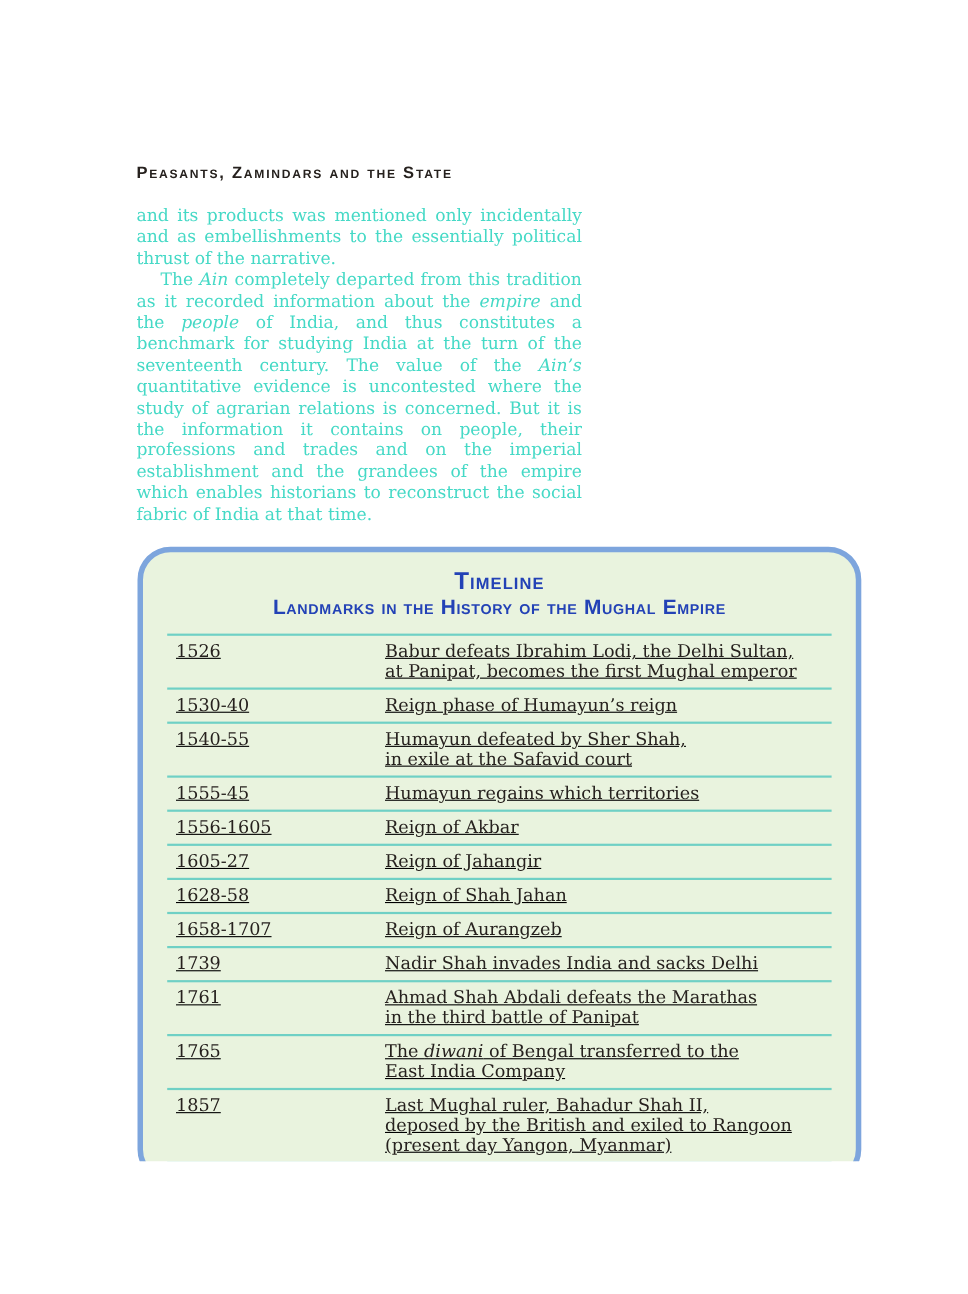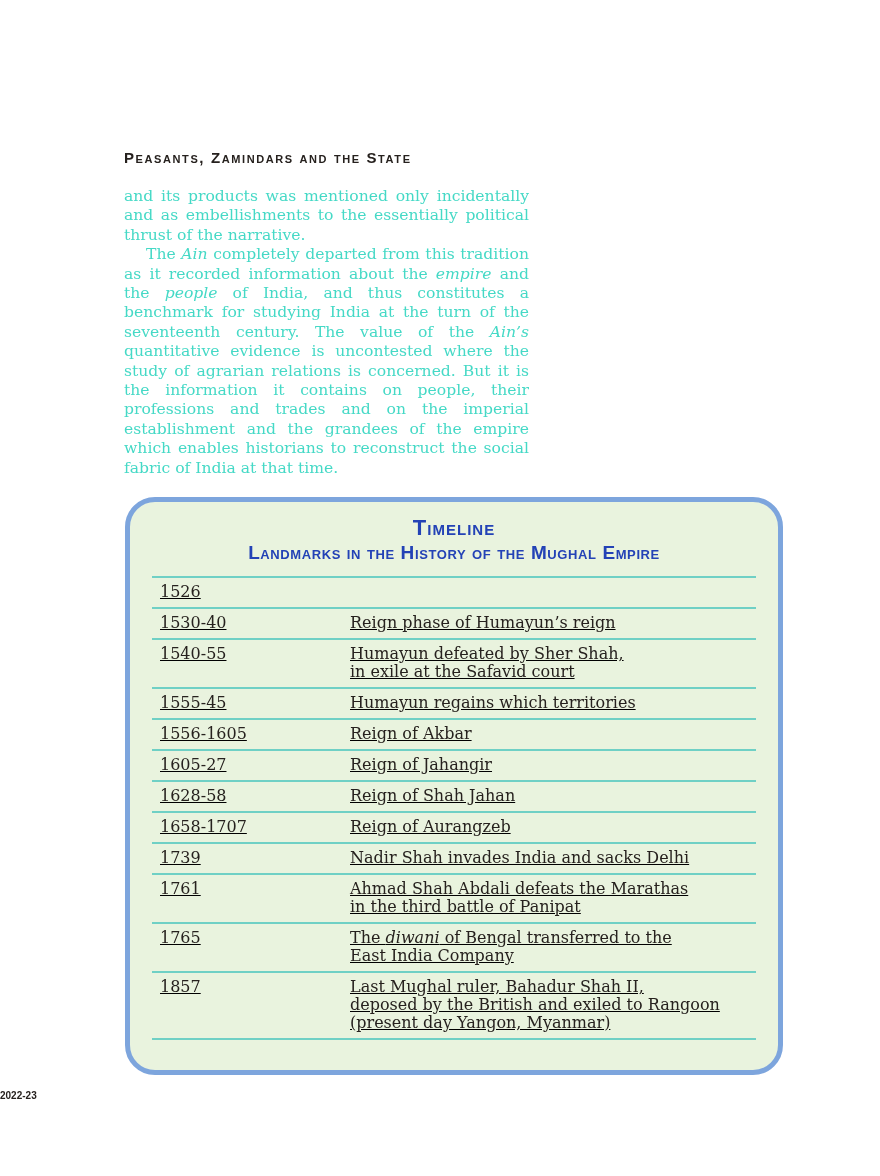--- a/index.html
+++ b/index.html
@@ -1,18 +1,18 @@
 <!DOCTYPE html>
 <html><head>
 <meta charset="utf-8">
 <style>
   html,body{margin:0;padding:0;background:#ffffff;}
   .page{
     position:relative;
-    width:880px;height:1176px;
+    width:880px;height:1056px;
     background:#ffffff;
     overflow:hidden;
     font-family:"Liberation Sans",sans-serif;
   }
   
   .running-header{
     position:absolute;left:124px;top:149px;
     font-family:"Liberation Sans",sans-serif;
     font-weight:bold;font-size:15px;letter-spacing:1.6px;
     font-variant:small-caps;
@@ -95,20 +95,21 @@
     <p class="para"><span>and its products was mentioned only incidentally and as embellishments to the essentially political thrust of the narrative.</span></p>
     <p class="para indent"><span>The </span><em>Ain</em><span> completely departed from this tradition as it recorded information about the </span><em>empire</em><span> and the </span><em>people</em><span> of India, and thus constitutes a benchmark for studying India at the turn of the seventeenth century. The value of the </span><em>Ain’s</em><span> quantitative evidence is uncontested where the study of agrarian relations is concerned. But it is the information it contains on people, their professions and trades and on the imperial establishment and the grandees of the empire which enables historians to reconstruct the social fabric of India at that time.</span></p>
   </div>
 
   <div class="timeline-box">
     <div class="tl-title">Timeline</div>
     <div class="tl-subtitle">Landmarks in the History of the Mughal Empire</div>
     <div class="tl-table">
         <div class="tl-row">
           <div class="tl-year">1526</div>
+          <div class="tl-event"><span>Babur defeats Ibrahim Lodi, the Delhi Sultan,</span><br><span>at Panipat, becomes the first Mughal emperor</span></div>
         </div>
         <div class="tl-row">
           <div class="tl-year">1530-40</div>
           <div class="tl-event"><span>Reign phase of Humayun’s reign</span></div>
         </div>
         <div class="tl-row">
           <div class="tl-year">1540-55</div>
           <div class="tl-event"><span>Humayun defeated by Sher Shah,</span><br><span>in exile at the Safavid court</span></div>
         </div>
         <div class="tl-row">

